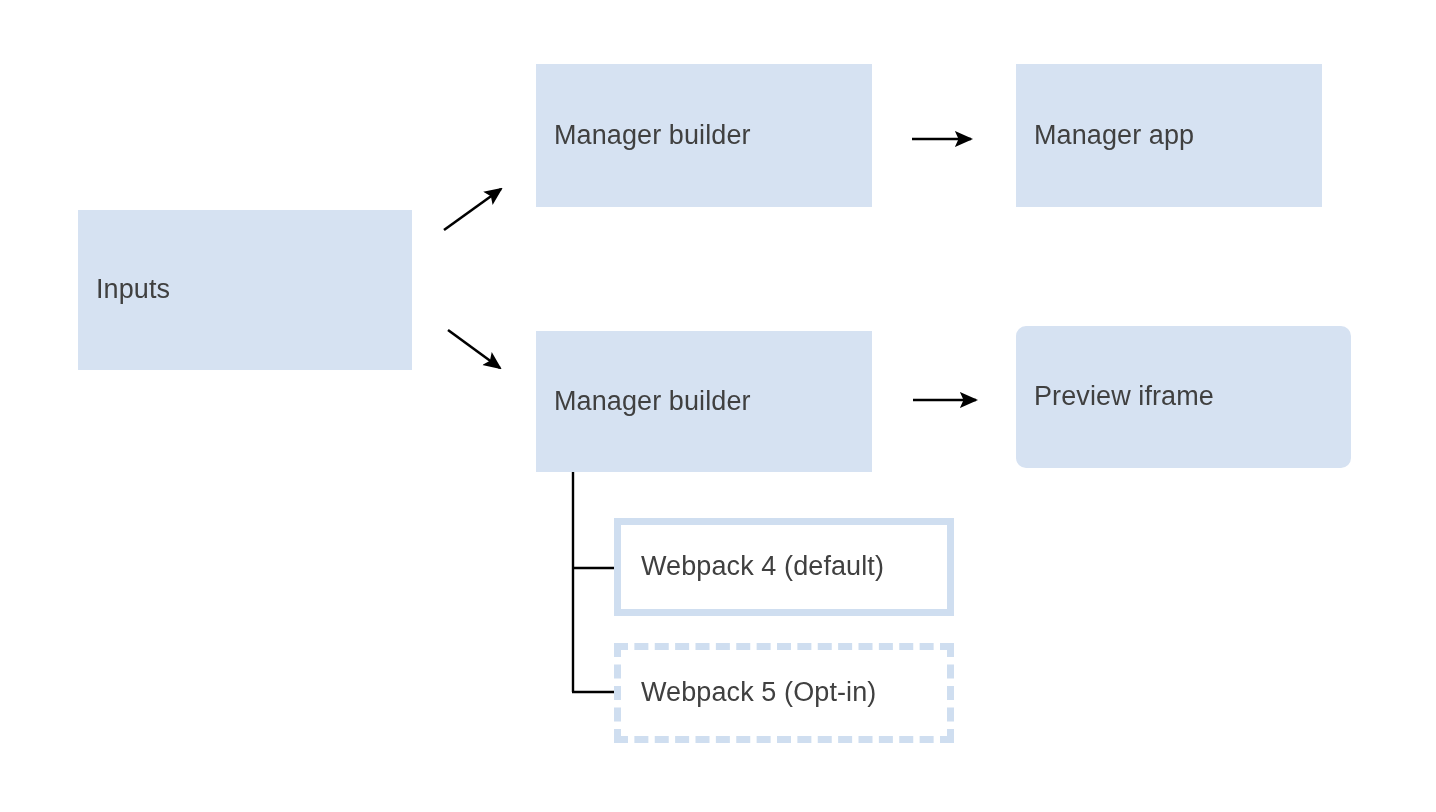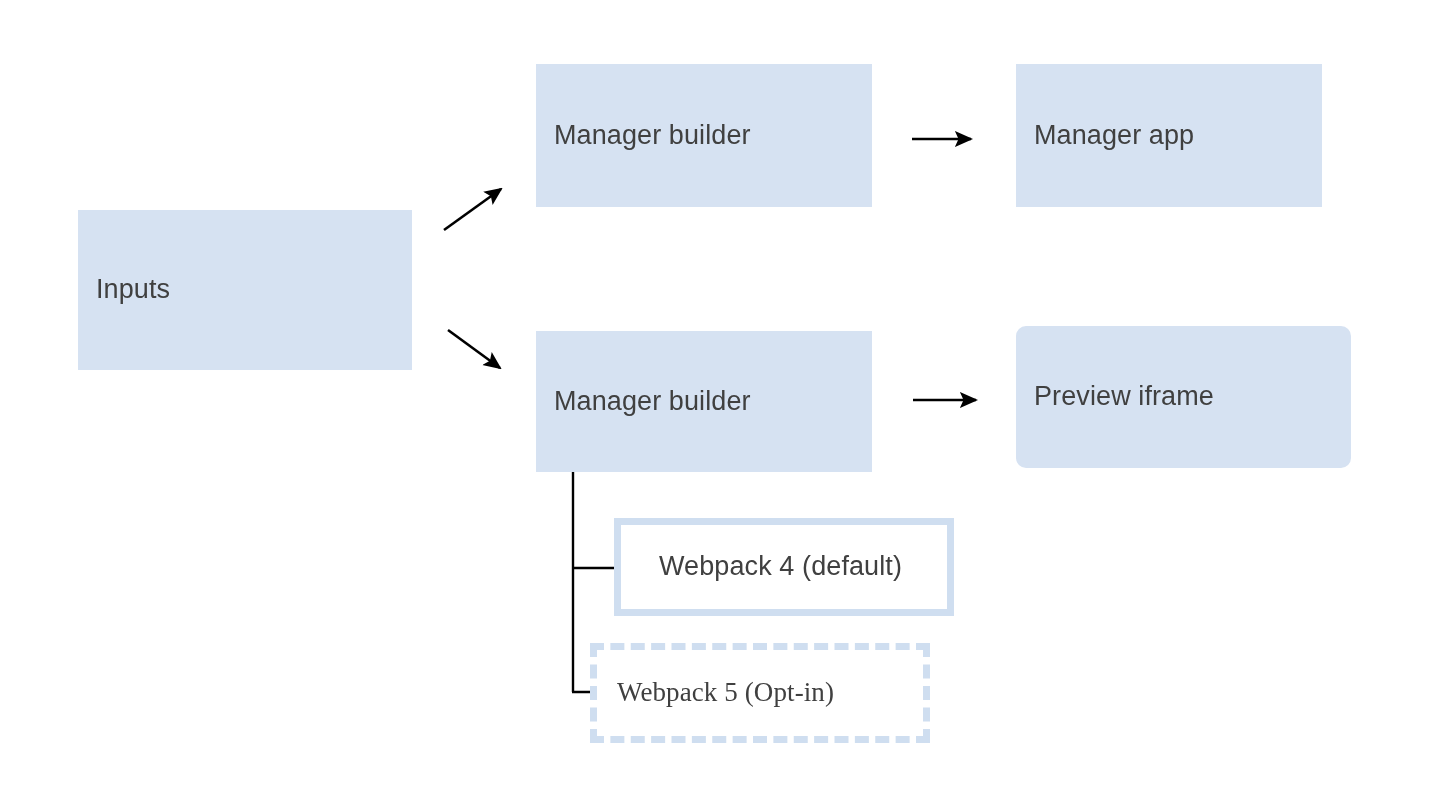--- a/index.html
+++ b/index.html
@@ -29,21 +29,21 @@
     letter-spacing: 0.1px;
     white-space: nowrap;
   }
   .node-filled {
     background: #d6e2f2;
     padding-left: 18px;
   }
   .node-outline-solid {
     background: #ffffff;
     border: 7px solid #cfdef0;
-    padding-left: 38px;
+    padding-left: 20px;
   }
   .node-outline-dashed {
     background: #ffffff;
     border: 7px dashed #cfdef0;
     padding-left: 20px;
   }
   .node-label {
     display: block;
   }
   svg.edge-layer {
@@ -55,21 +55,21 @@
     overflow: visible;
     pointer-events: none;
   }
   
   #node-inputs        { left: 78px;   top: 210px; width: 334px; height: 160px; }
   #node-manager-builder { left: 536px; top: 64px;  width: 336px; height: 143px; }
   #node-manager-app   { left: 1016px; top: 64px;  width: 306px; height: 143px; }
   #node-preview-builder { left: 536px; top: 331px; width: 336px; height: 141px; }
   #node-preview-iframe  { left: 1016px; top: 326px; width: 335px; height: 142px; border-radius: 10px; }
   #node-webpack4      { left: 614px;  top: 518px; width: 340px; height: 98px; }
-  #node-webpack5      { left: 590px;  top: 643px; width: 340px; height: 100px; font-family: Liberation Serif, serif; }
+  #node-webpack5      { left: 614px;  top: 643px; width: 340px; height: 100px; }
 </style>
 </head>
 <body>
 
 <div id="diagram-canvas">
 
   <svg class="edge-layer" viewBox="0 0 1436 812" width="1436" height="812" aria-hidden="true">
     <defs>
       <marker id="arrowhead" markerWidth="7" markerHeight="7" refX="6.2" refY="3.5" orient="auto" markerUnits="strokeWidth">
         <path d="M0,0.4 L7,3.5 L0,6.6 L1.4,3.5 Z" fill="#000000"></path>

